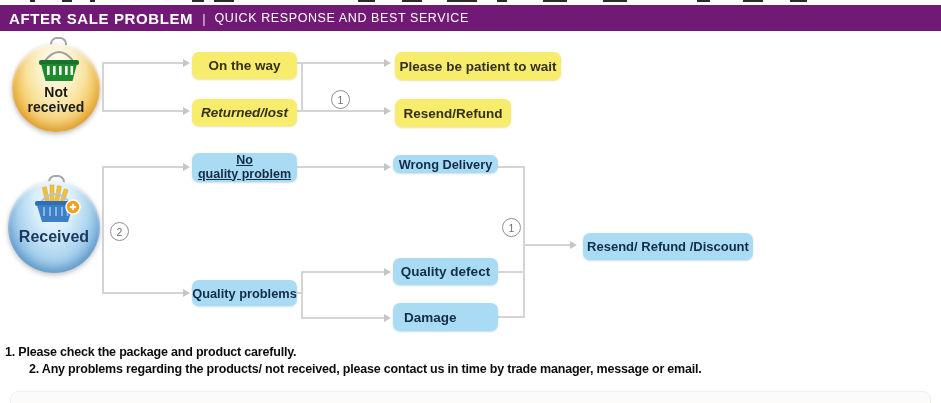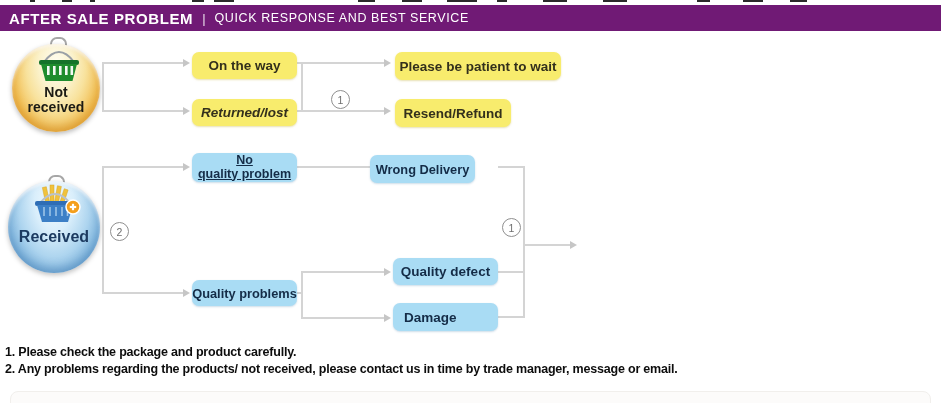--- a/index.html
+++ b/index.html
@@ -172,22 +172,23 @@
   <div class="ybox" style="left:395px;top:52px;width:166px;height:28px;">Please be patient to wait</div>
   <div class="ybox" style="left:395px;top:99px;width:116px;height:28px;">Resend/Refund</div>
 
   <div class="bbox" style="left:192px;top:153px;width:105px;height:29px;text-decoration:underline;">
     <div class="twoLine">
       <div>No</div>
       <div>quality problem</div>
     </div>
   </div>
   <div class="bbox" style="left:192px;top:280px;width:105px;height:26px;font-size:12.8px;">Quality problems</div>
-  <div class="bbox" style="left:370px;top:155px;width:105px;height:28px;font-size:12.8px;">Wrong Delivery</div>
+  <div class="bbox" style="left:393px;top:155px;width:105px;height:18px;font-size:12.8px;">Wrong Delivery</div>
   <div class="bbox" style="left:393px;top:258px;width:105px;height:27px;">Quality defect</div>
   <div class="bbox leftalign" style="left:393px;top:303px;width:105px;height:28px;">Damage</div>
+  <div class="bbox" style="left:583px;top:233px;width:170px;height:27px;font-size:13px;">Resend/ Refund /Discount</div>
 
   <div class="note" style="top:345px;">1. Please check the package and product carefully.</div>
-  <div class="note" style="top:362px;">2. Any problems regarding the products/ not received, please contact us in time by trade manager, message or email.</div>
+  <div class="note" style="top:362px;margin-left:24px;">2. Any problems regarding the products/ not received, please contact us in time by trade manager, message or email.</div>
 
   <div class="bottomcard"></div>
 
 </div>
 
 </body></html>

